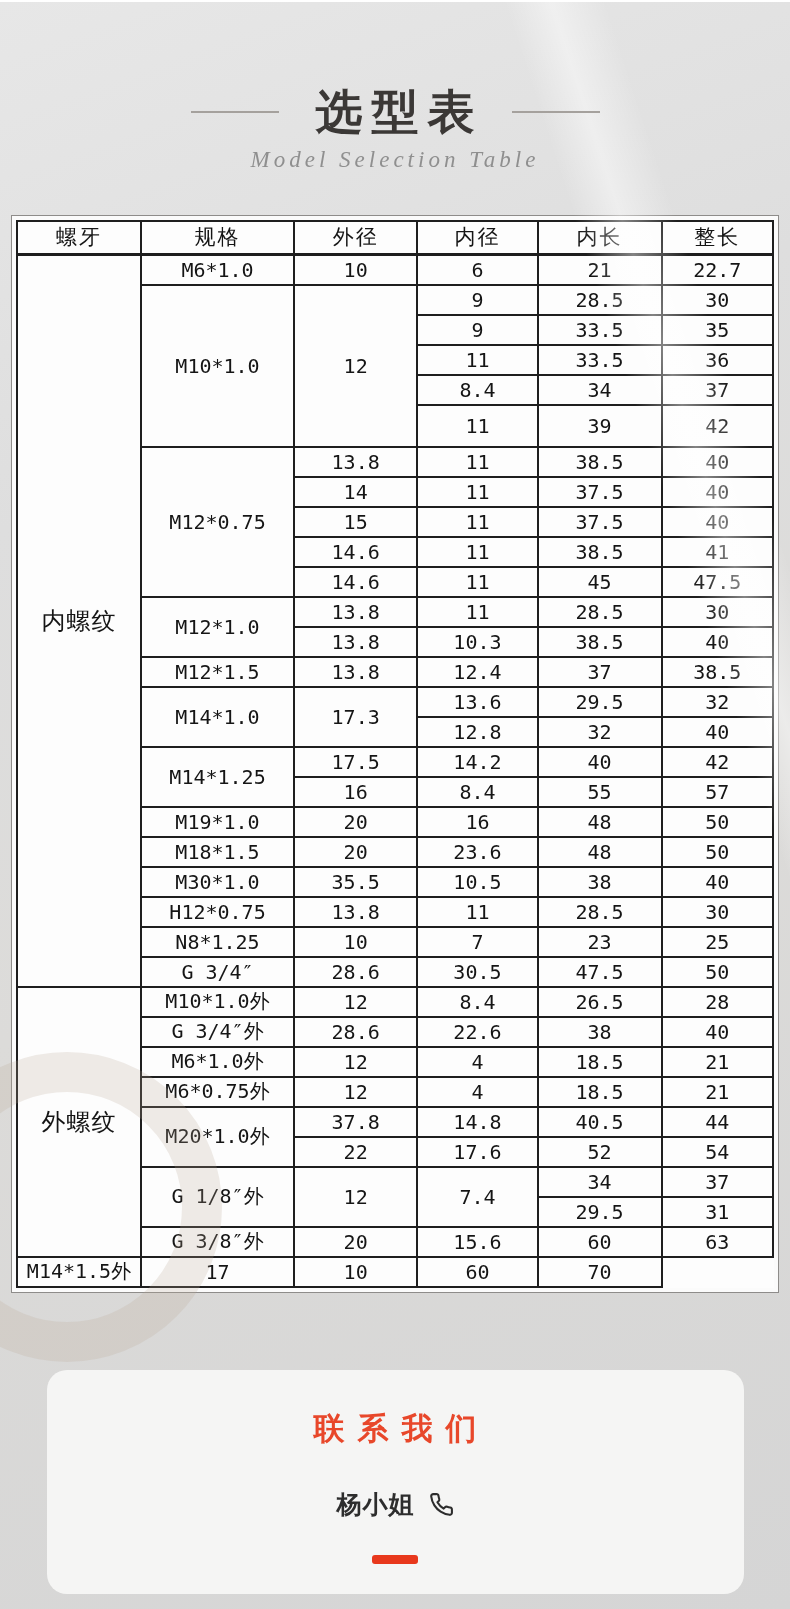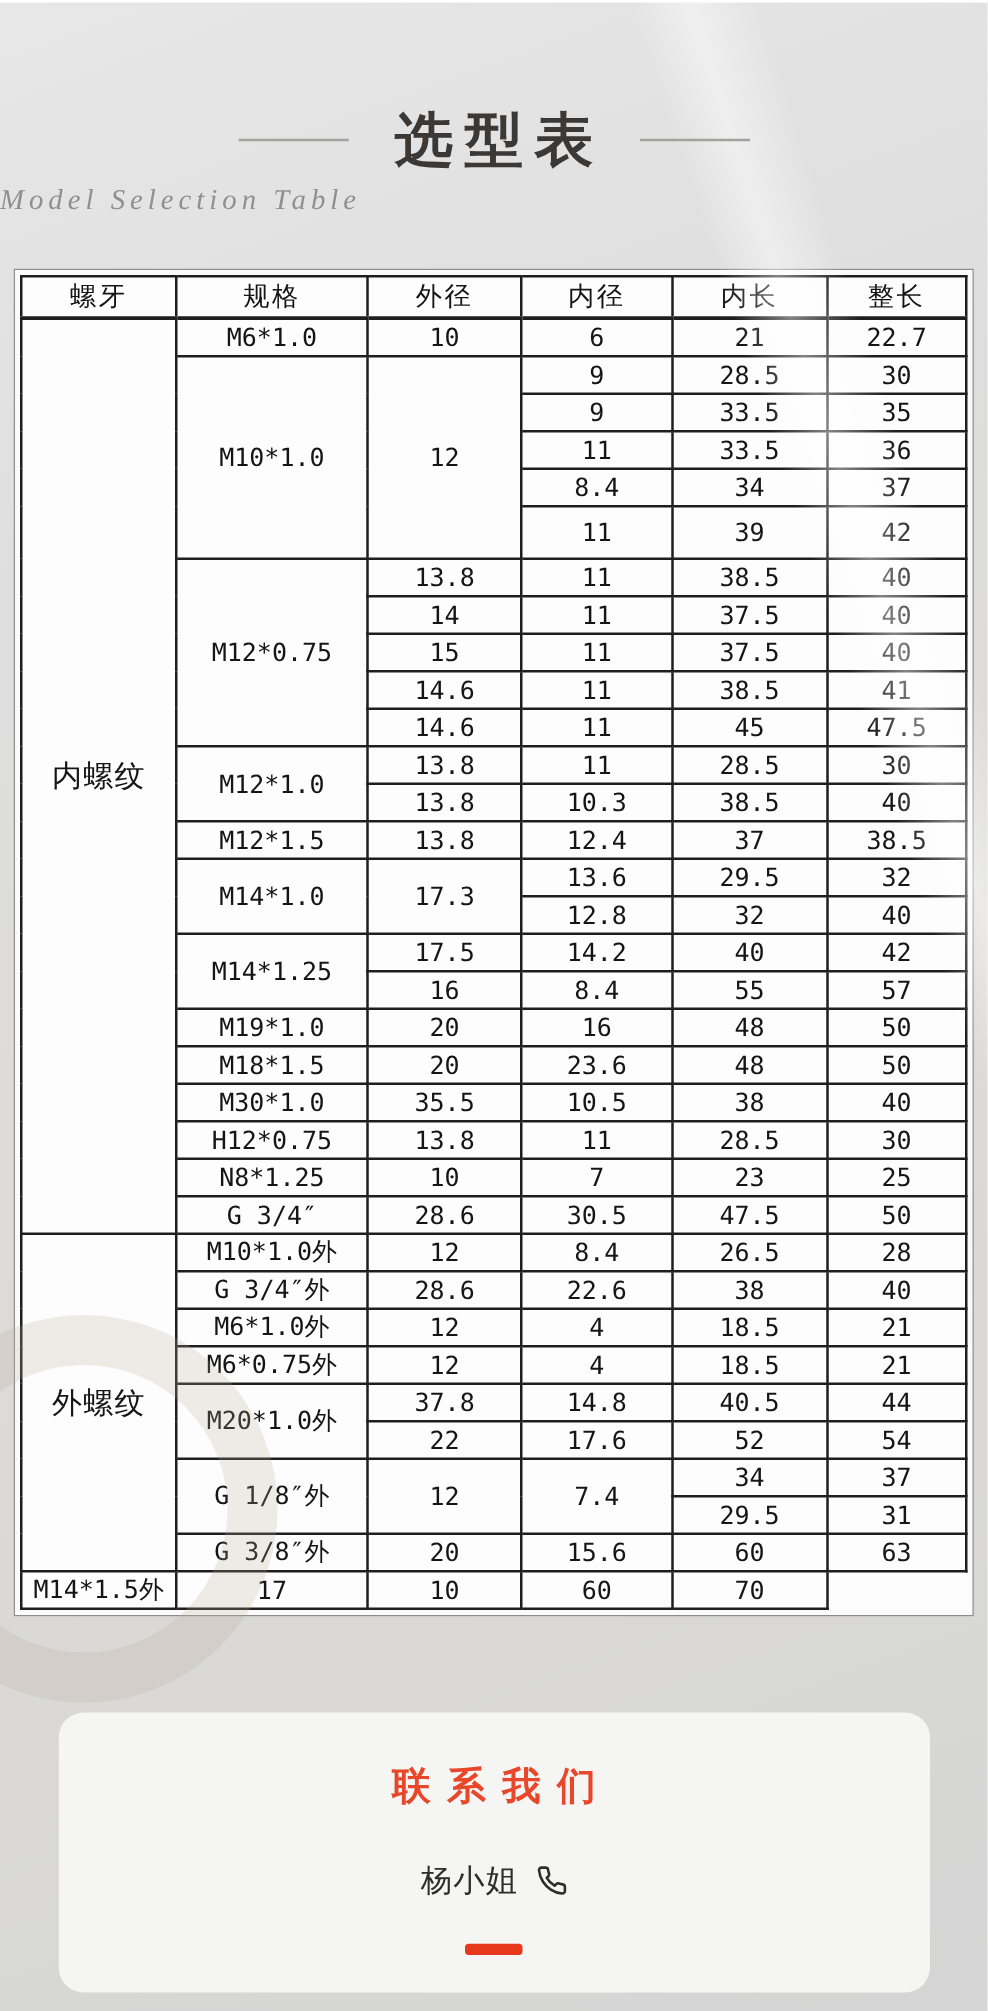--- a/index.html
+++ b/index.html
@@ -20,21 +20,21 @@
 
   
   .title-block{padding-top:86px;position:relative;}
   .title-row{display:flex;align-items:center;justify-content:center;gap:28px;}
   .title-rule{width:88px;height:2px;background:#a5a19d;}
   .page-title{
     margin:0;font-size:47px;font-weight:bold;color:#3b3836;letter-spacing:9px;
     text-indent:9px;line-height:1.1;
   }
   .page-subtitle{
-    margin-top:9px;text-align:left;
+    margin-top:9px;text-align:center;
     font-family:"Liberation Serif","DejaVu Serif",serif;font-style:italic;
     font-size:23px;color:#8f8f8f;letter-spacing:4px;
   }
 
   
   .table-frame{
     width:768px;margin:42px auto 0;background:#fbfbfb;
     border:1px solid #8e8c8a;padding:4px;box-sizing:border-box;
   }
   table.spec{
@@ -66,21 +66,21 @@
     padding:22px 24px 30px;
   }
   .contact-title{
     margin:16px 0 0;text-align:center;font-size:31px;font-weight:bold;
     color:#e8472a;letter-spacing:13px;text-indent:13px;
   }
   .contact-row{
     display:flex;justify-content:center;align-items:center;gap:86px;margin-top:38px;
   }
   .contact{display:flex;align-items:center;gap:10px;color:#2d2d2d;}
-  .contact .cname{font-size:25px;font-weight:400;letter-spacing:1px;}
+  .contact .cname{font-size:25px;font-weight:700;letter-spacing:1px;}
   .contact .cphone{font-size:26px;font-weight:bold;letter-spacing:0.5px;}
   .phone-icon{width:25px;height:25px;margin-left:4px;flex:0 0 auto;}
   .red-dash{width:46px;height:9px;border-radius:3px;background:#e8381c;margin:34px auto 0;}
 </style>
 </head>
 <body>
 
 <div class="top-hairline"></div>
 <div class="deco-ring"></div>
 <div class="deco-streak"></div>

